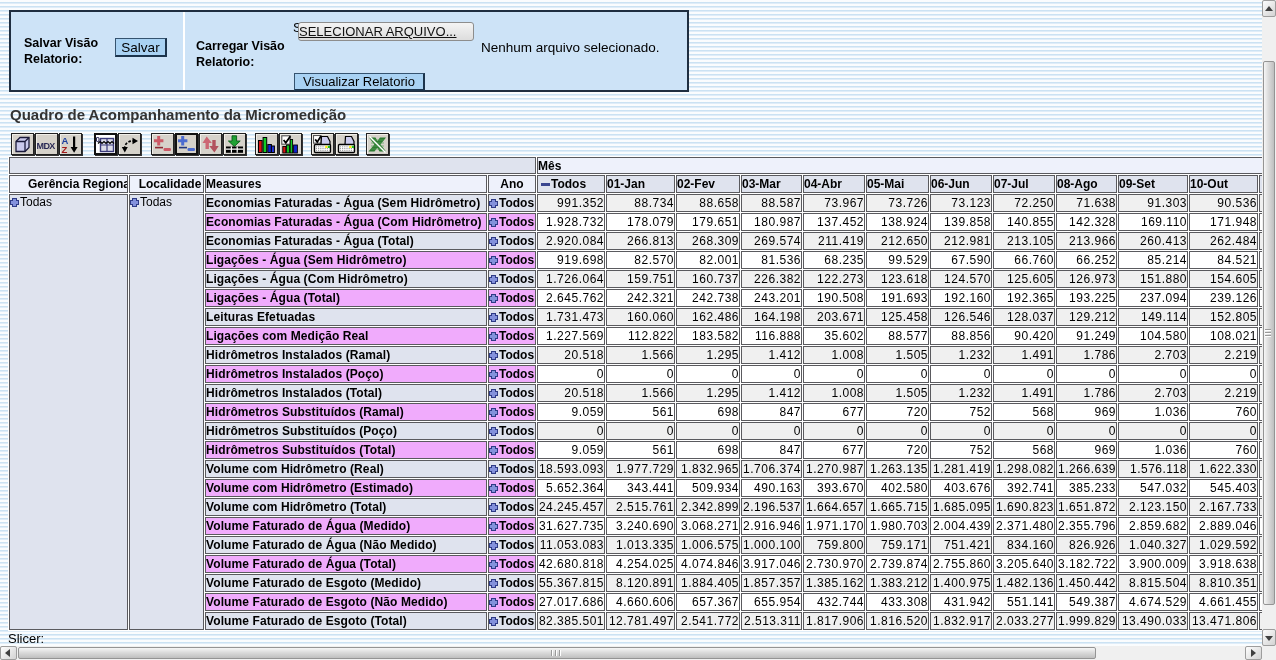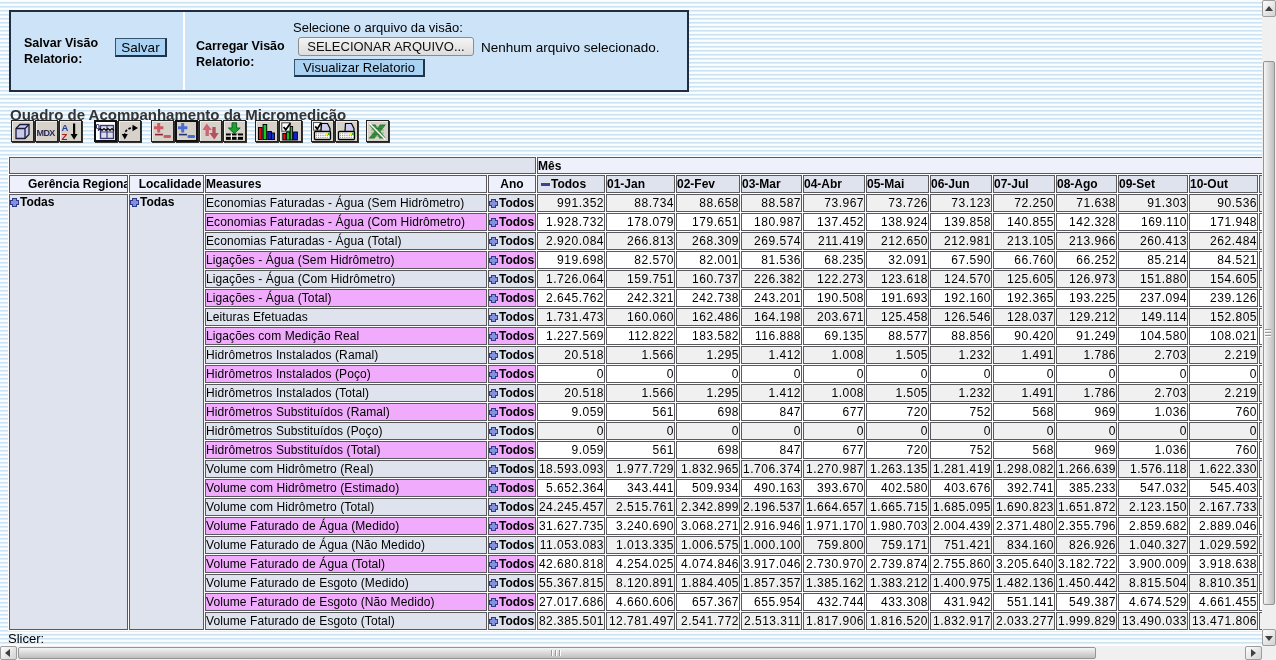--- a/index.html
+++ b/index.html
@@ -11,47 +11,47 @@
   background-position:0 2.2px;
 }
 
 #topbox { position:absolute; left:9px; top:10px; width:680px; height:82px;
   background:#cde3f7; border:2px solid #1f2e40; }
 #topbox .divider { position:absolute; left:172px; top:0; width:2px; height:100%; background:#fff; }
 .lbl { position:absolute; font-weight:bold; font-size:12.5px; line-height:16px; color:#000; }
 .bluebtn { position:absolute; background:#a9d2f3; border:1px solid #35536f;
   border-right:2px solid #1c344c; border-bottom:2px solid #1c344c;
   font-size:13.5px; color:#000; text-align:center; font-family:"Liberation Sans",sans-serif; }
-#filebtn { position:absolute; left:287px; top:25px; width:176px; height:19px;
+#filebtn { position:absolute; left:287px; top:10px; width:176px; height:19px;
   background:linear-gradient(#f4f4f4,#dddddd); border:1px solid #8d8d8d; border-radius:3px;
-  font-size:13px; color:#111; text-align:center; line-height:18px; }
+  font-size:13px; color:#111; line-height:18px;text-decoration:underline; }
 
 #title { position:absolute; left:10px; top:106px; font-size:15px; font-weight:bold; color:#333; }
-#toolbar { position:absolute; left:0; top:120px; height:15px; width:100%; }
+#toolbar { position:absolute; left:0; top:133px; height:15px; width:100%; }
 .tb { position:absolute; top:0; width:23px; height:22px; background:#d6d2ca; border:1px solid #222;
   box-shadow:1px 1px 0 #333, inset 1px 1px 0 #f0eee8; text-align:center; }
 .tb svg { margin-top:1px; }
 .tb.pressed { background:#fff; border:2px solid #111; box-shadow:1px 1px 0 #333; }
 .tb.pressed svg { margin-top:0; }
 .tb.sel { border:2px solid #111; box-shadow:1px 1px 0 #333; }
 .tb.sel svg { margin-top:0; }
 
 #pivot { position:absolute; left:8px; top:156px; border-collapse:separate; border-spacing:1px;
   table-layout:fixed; background:#fff; width:1312px; }
 #pivot td, #pivot th { border:1px solid #5a5a5e; font-size:12px; height:18px;
   white-space:nowrap; overflow:hidden; padding:0; }
 #pivot tr.hd td, #pivot tr.hd th { height:18px; } #pivot tr.rmes td { height:17px; }
 .ch { background:#dfe3ee; }   
 .hh { background:#eef1fb; font-weight:bold; text-align:center; font-size:11.5px; }
 .mh { background:#dfe3ee; font-weight:bold; text-align:left; font-size:11.5px; padding-right:7px; }
 .mes { background:#eef1fb; font-weight:bold; text-align:left; padding-left:8px; }
 .hl { text-align:left; padding-left:9px;margin-left:6px; }
-.todas { background:#dfe3ee; font-weight:bold; vertical-align:top; text-align:left;
+.todas { background:#dfe3ee; font-weight:normal; vertical-align:top; text-align:left;
   padding:1px 0 0 4px; }
-.meas { font-weight:normal; padding-left:9px; letter-spacing:0.1px; }
+.meas { font-weight:bold; padding-left:9px; letter-spacing:0.1px; }
 .todos { font-weight:bold; padding-left:2px; }
 .mo, .todas2 { background:#dfe3ee; }
 .me { background:#f0abfc; }
 .num { text-align:right; padding-right:2px; font-size:12px; letter-spacing:0.5px; background:#fff; }
 td.no { background:#f0f0f0; }
 td.ne { background:#ffffff; }
 .pl { vertical-align:-1px; margin-right:1px; }
 #slicer { position:absolute; left:8px; top:631px; font-size:13px; color:#000; }
 
 #vsb { position:absolute; left:1262px; top:0; width:14px; height:646px; background:#f0f0f0; }
@@ -66,21 +66,21 @@
 </style></head>
 <body>
 <div id="topbox">
   <div class="divider"></div>
   <div class="lbl" style="left:13px;top:23px;">Salvar Visão<br>Relatorio:</div>
   <button class="bluebtn" style="left:104px;top:26px;width:52px;height:19px;">Salvar</button>
   <div class="lbl" style="left:185px;top:26px;">Carregar Visão<br>Relatorio:</div>
   <div style="position:absolute;left:282px;top:8px;font-size:13px;">Selecione o arquivo da visão:</div>
   <div id="filebtn">SELECIONAR ARQUIVO...</div>
   <div style="position:absolute;left:470px;top:28px;font-size:13.5px;">Nenhum arquivo selecionado.</div>
-  <button class="bluebtn" style="left:283px;top:47px;width:131px;height:18px;font-size:13px;">Visualizar Relatorio</button>
+  <button class="bluebtn" style="left:283px;top:61px;width:131px;height:18px;font-size:13px;">Visualizar Relatorio</button>
 </div>
 <div id="title">Quadro de Acompanhamento da Micromedição</div>
 <div id="toolbar">
     <span class="tb" style="left:11px"><svg width="19" height="19" viewBox="0 0 19 19">
         <path d="M3 6.5 L7 2.5 H16 V12.5 L12 16.5 H3 Z" fill="#c9c9ec" stroke="#1a1a3a" stroke-width="1.3"></path>
         <path d="M3 6.5 H12 V16.5 M12 6.5 L16 2.5" fill="none" stroke="#1a1a3a" stroke-width="1.3"></path>
       </svg></span>
     <span class="tb" style="left:35px"><svg width="19" height="19" viewBox="0 0 19 19">
         <text x="-0.5" y="13.5" style="font:bold 9px 'Liberation Sans',sans-serif;letter-spacing:-0.6px" fill="#2a2a55">MDX</text>
       </svg></span>
@@ -273,21 +273,21 @@
         <td class="me meas">Ligações - Água (Sem Hidrômetro)</td>
         <td class="me todos"><svg class="pl" width="9" height="9" viewBox="0 0 9 9" shape-rendering="crispEdges">
             <path d="M2 0h5v2h2v5H7v2H2V7H0V2h2z" fill="#2e3a85"></path>
             <path d="M3 1h3v2h2v3H6v2H3V6H1V3h2z" fill="#8391dc"></path>
           </svg>Todos</td>
         <td class="ne num">919.698</td>
         <td class="ne num">82.570</td>
         <td class="ne num">82.001</td>
         <td class="ne num">81.536</td>
         <td class="ne num">68.235</td>
-        <td class="ne num">32.091</td>
+        <td class="ne num">99.529</td>
         <td class="ne num">67.590</td>
         <td class="ne num">66.760</td>
         <td class="ne num">66.252</td>
         <td class="ne num">85.214</td>
         <td class="ne num">84.521</td>
         <td class="ne num"></td>
       </tr>
 <tr>
         <td class="mo meas">Ligações - Água (Com Hidrômetro)</td>
         <td class="mo todos"><svg class="pl" width="9" height="9" viewBox="0 0 9 9" shape-rendering="crispEdges">
@@ -348,21 +348,21 @@
 <tr>
         <td class="me meas">Ligações com Medição Real</td>
         <td class="me todos"><svg class="pl" width="9" height="9" viewBox="0 0 9 9" shape-rendering="crispEdges">
             <path d="M2 0h5v2h2v5H7v2H2V7H0V2h2z" fill="#2e3a85"></path>
             <path d="M3 1h3v2h2v3H6v2H3V6H1V3h2z" fill="#8391dc"></path>
           </svg>Todos</td>
         <td class="ne num">1.227.569</td>
         <td class="ne num">112.822</td>
         <td class="ne num">183.582</td>
         <td class="ne num">116.888</td>
-        <td class="ne num">69.135</td>
+        <td class="ne num">35.602</td>
         <td class="ne num">88.577</td>
         <td class="ne num">88.856</td>
         <td class="ne num">90.420</td>
         <td class="ne num">91.249</td>
         <td class="ne num">104.580</td>
         <td class="ne num">108.021</td>
         <td class="ne num"></td>
       </tr>
 <tr>
         <td class="mo meas">Hidrômetros Instalados (Ramal)</td>

